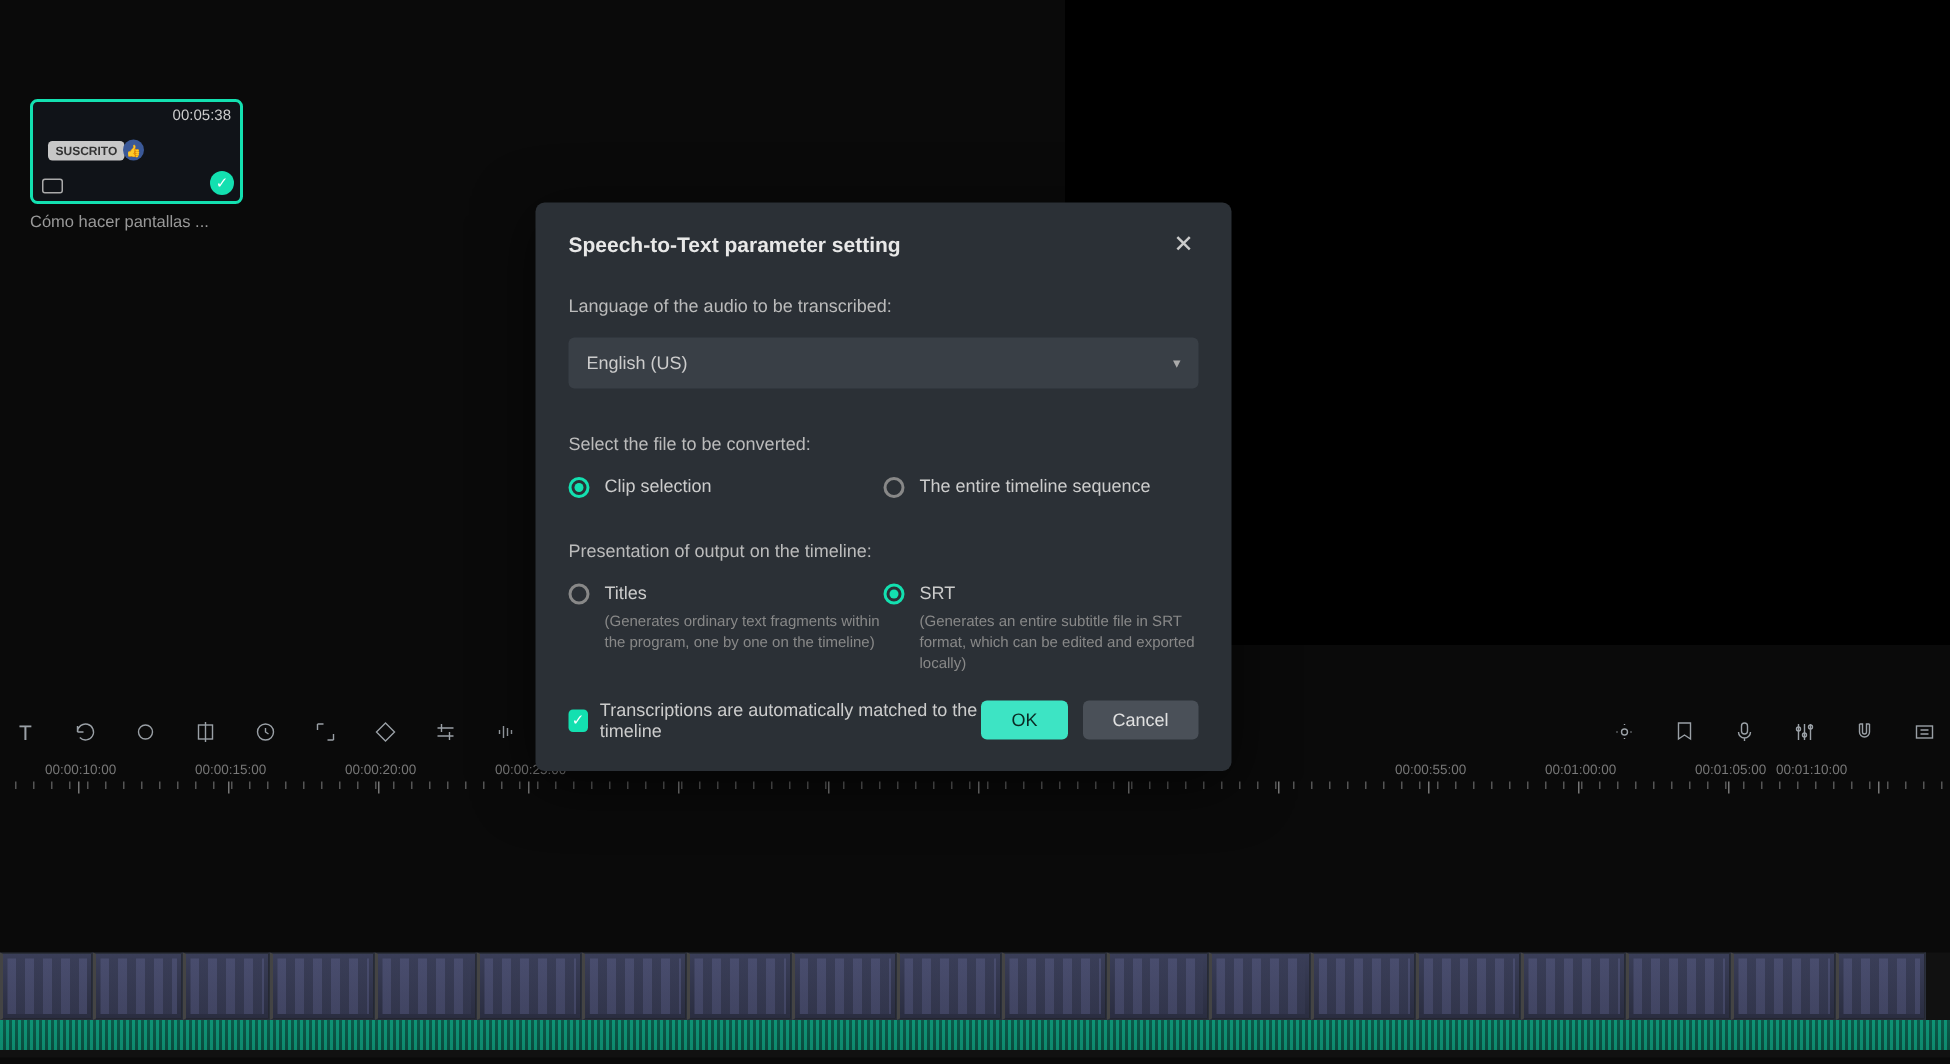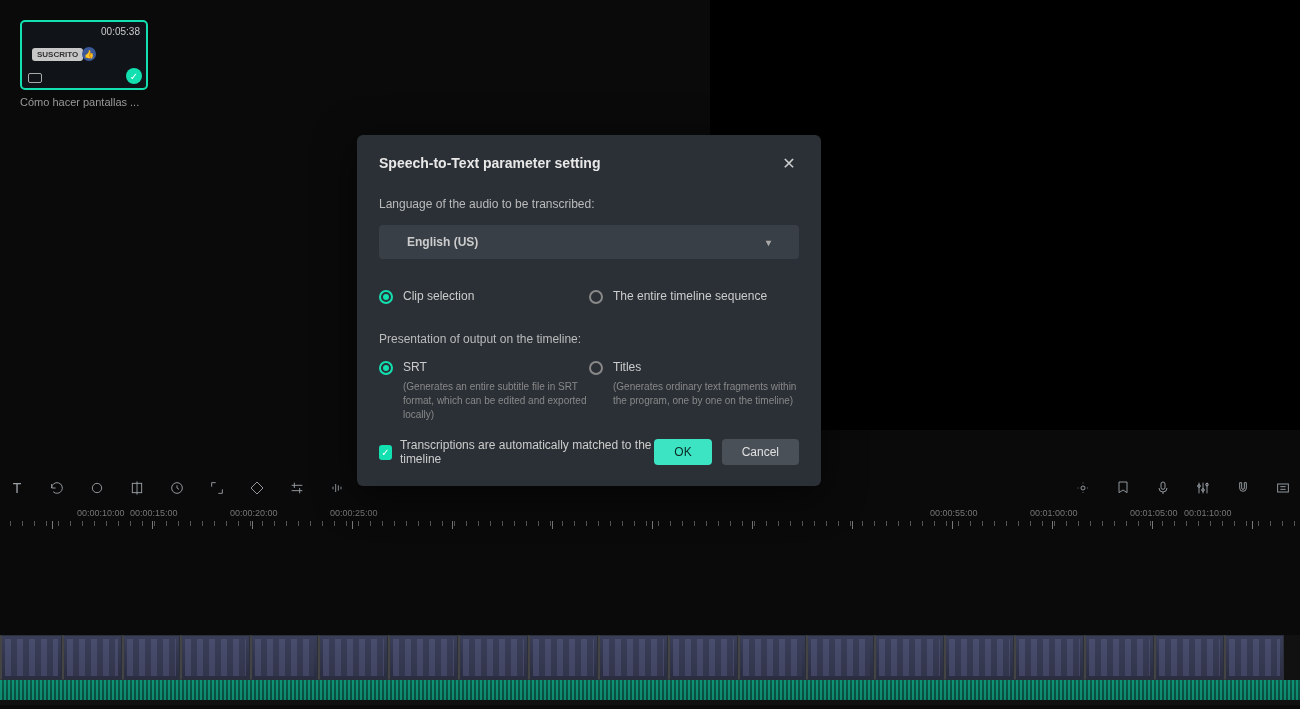--- a/index.html
+++ b/index.html
@@ -1,37 +1,37 @@
 <!DOCTYPE html>
 <html><head>
 <meta charset="utf-8">
 <style>
   * { box-sizing: border-box; margin: 0; padding: 0; font-family: -apple-system, BlinkMacSystemFont, "Segoe UI", Arial, sans-serif; }
   body { width: 1300px; height: 709px; background: #0a0a0a; color: #ccc; overflow: hidden; position: relative; }
 
   
   .media-area { position: absolute; top: 20px; left: 20px; }
-  .media-thumb { width: 128px; height: 70px; border: 2px solid #13e0b0; border-radius: 5px; background: #101318; position: relative; overflow: hidden; }
+  .media-thumb { width: 142px; height: 70px; border: 2px solid #13e0b0; border-radius: 5px; background: #101318; position: relative; overflow: hidden; margin-top: 46px; }
   .media-thumb .dur { position: absolute; top: 4px; right: 6px; font-size: 10px; color: #ccc; }
   .media-thumb .badge { position: absolute; top: 26px; left: 10px; background: #c7c7c7; color: #333; font-size: 8px; font-weight: bold; padding: 2px 5px; border-radius: 3px; }
   .media-thumb .thumbup { position: absolute; top: 25px; left: 60px; width: 14px; height: 14px; border-radius: 50%; background: #3b5998; display: flex; align-items: center; justify-content: center; font-size: 8px; color: #fff; }
   .media-thumb .small-ico { position:absolute; bottom:5px; left:6px; width:14px; height:10px; border:1px solid #aaa; border-radius:2px; }
   .media-thumb .check { position: absolute; bottom: 4px; right: 4px; width: 16px; height: 16px; border-radius: 50%; background: #13e0b0; display: flex; align-items: center; justify-content: center; color: #fff; font-size: 10px; }
   .media-label { font-size: 11px; color: #999; margin-top: 6px; max-width: 120px; overflow: hidden; white-space: nowrap; text-overflow: ellipsis; }
 
   
   .preview { position: absolute; top: 0; right: 0; width: 590px; height: 430px; background: #000; }
 
   
   .dialog { position: absolute; top: 135px; left: 357px; width: 464px; background: #2b3036; border-radius: 6px; box-shadow: 0 8px 40px rgba(0,0,0,.6); padding: 18px 22px 20px 22px; z-index: 100; }
   .dialog-header { display: flex; justify-content: space-between; align-items: center; margin-bottom: 24px; }
   .dialog-title { font-size: 14px; font-weight: 600; color: #e8e8e8; }
   .close-x { color: #ccc; font-size: 16px; cursor: pointer; width: 20px; height: 20px; display: flex; align-items: center; justify-content: center; }
   .section-label { font-size: 12px; color: #bbb; margin-bottom: 14px; }
-  .select-box { background: #393f46; border-radius: 4px; padding: 10px 28px; font-size: 12px; color: #ccc; display: flex; justify-content: space-between; align-items: center; margin-bottom: 30px; cursor: pointer; font-weight: bold; }
+  .select-box { background: #393f46; border-radius: 4px; padding: 10px 12px; font-size: 12px; color: #ccc; display: flex; justify-content: space-between; align-items: center; margin-bottom: 30px; cursor: pointer; }
   .chevron { color: #aaa; font-size: 10px; }
   .radio-row { display: flex; gap: 0; margin-bottom: 28px; }
   .radio-option { flex: 1; display: flex; align-items: flex-start; gap: 10px; }
   .radio-circle { width: 14px; height: 14px; border-radius: 50%; border: 2px solid #888; flex-shrink: 0; margin-top: 1px; position: relative; }
   .radio-circle.selected { border-color: #13e0b0; }
   .radio-circle.selected::after { content: ''; position: absolute; top: 2px; left: 2px; width: 6px; height: 6px; border-radius: 50%; background: #13e0b0; }
   .radio-label { font-size: 12px; color: #ccc; }
   .radio-desc { font-size: 10px; color: #888; margin-top: 6px; line-height: 1.4; max-width: 220px; }
   .dialog-footer { display: flex; align-items: center; justify-content: space-between; margin-top: 14px; }
   .check-row { display: flex; align-items: center; gap: 8px; }
@@ -85,45 +85,46 @@
     <div class="dialog-title">Speech-to-Text parameter setting</div>
     <div class="close-x">✕</div>
   </div>
 
   <div class="section-label">Language of the audio to be transcribed:</div>
   <div class="select-box">
     <span>English (US)</span>
     <span class="chevron">▾</span>
   </div>
 
+  <div class="section-label">Select the file to be converted:</div>
   <div class="radio-row">
     <div class="radio-option">
       <div class="radio-circle selected"></div>
       <div class="radio-label">Clip selection</div>
     </div>
     <div class="radio-option">
       <div class="radio-circle"></div>
       <div class="radio-label">The entire timeline sequence</div>
     </div>
   </div>
 
   <div class="section-label">Presentation of output on the timeline:</div>
   <div class="radio-row" style="margin-bottom:16px;">
+    <div class="radio-option">
+      <div class="radio-circle"></div>
+      <div>
+        <div class="radio-label">Titles</div>
+        <div class="radio-desc">(Generates ordinary text fragments within the program, one by one on the timeline)</div>
+      </div>
+    </div>
     <div class="radio-option">
       <div class="radio-circle selected"></div>
       <div>
         <div class="radio-label">SRT</div>
         <div class="radio-desc">(Generates an entire subtitle file in SRT format, which can be edited and exported locally)</div>
-      </div>
-    </div>
-    <div class="radio-option">
-      <div class="radio-circle"></div>
-      <div>
-        <div class="radio-label">Titles</div>
-        <div class="radio-desc">(Generates ordinary text fragments within the program, one by one on the timeline)</div>
       </div>
     </div>
   </div>
 
   <div class="dialog-footer">
     <div class="check-row">
       <div class="checkbox">✓</div>
       <span class="check-label">Transcriptions are automatically matched to the timeline</span>
     </div>
     <div class="buttons">
@@ -336,21 +337,21 @@
       <div class="ruler-tick major" style="left: 452px;"></div>
       <div class="ruler-tick major" style="left: 552px;"></div>
       <div class="ruler-tick major" style="left: 652px;"></div>
       <div class="ruler-tick major" style="left: 752px;"></div>
       <div class="ruler-tick major" style="left: 852px;"></div>
       <div class="ruler-tick major" style="left: 952px;"></div>
       <div class="ruler-tick major" style="left: 1052px;"></div>
       <div class="ruler-tick major" style="left: 1152px;"></div>
       <div class="ruler-tick major" style="left: 1252px;"></div>
     </div>
-<span class="ruler-label" style="left: 30px; margin-left: 47px;">00:00:10:00</span>
+<span class="ruler-label" style="left: 30px;">00:00:10:00</span>
     <span class="ruler-label" style="left: 130px;">00:00:15:00</span>
     <span class="ruler-label" style="left: 230px;">00:00:20:00</span>
     <span class="ruler-label" style="left: 330px;">00:00:25:00</span>
     <span class="ruler-label" style="left: 930px;">00:00:55:00</span>
     <span class="ruler-label" style="left: 1030px;">00:01:00:00</span>
     <span class="ruler-label" style="left: 1130px;">00:01:05:00</span>
     <span class="ruler-label" style="left: 1184px;">00:01:10:00</span>
   </div>
 
 <div class="tracks">

